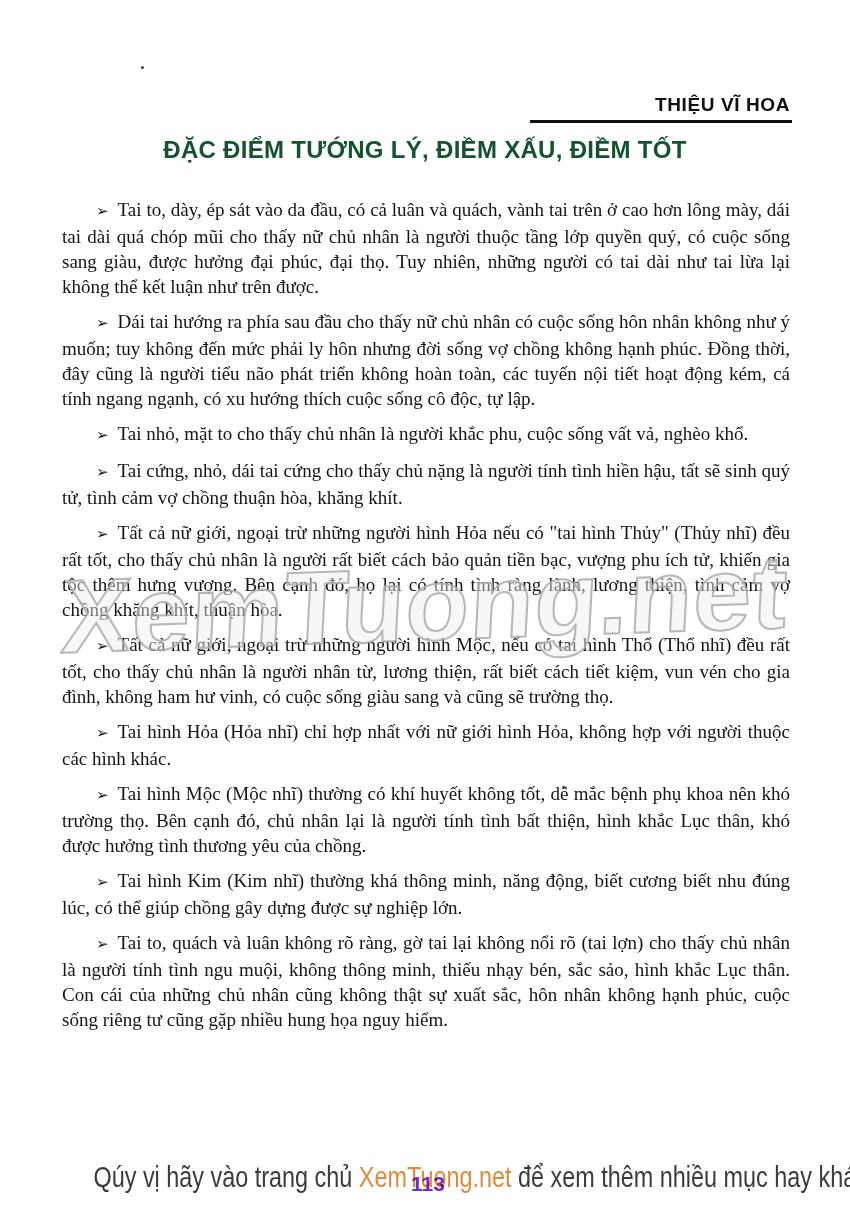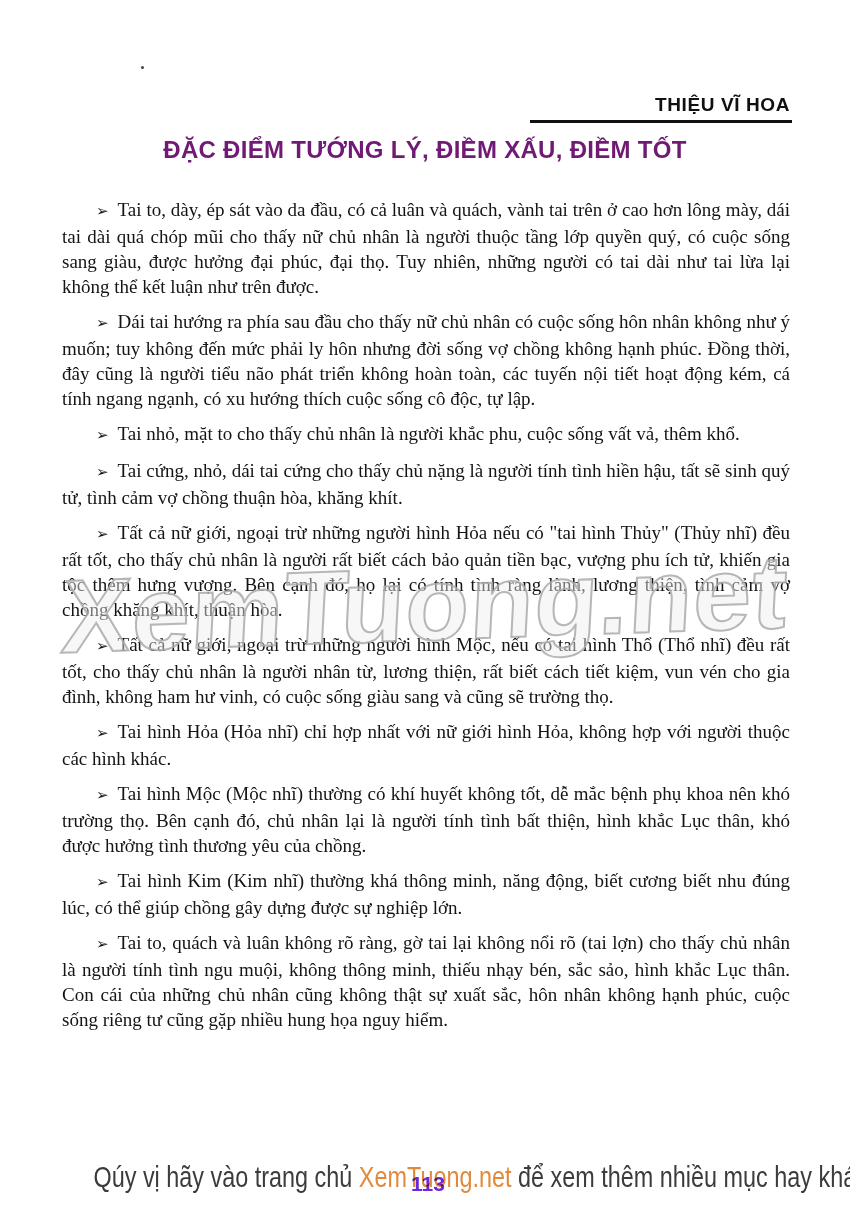--- a/index.html
+++ b/index.html
@@ -24,21 +24,21 @@
   }
   .header-rule {
     position:absolute; top:120px; right:58px;
     width:262px; height:3px; background:#101010;
   }
   .title {
     position:absolute; top:131px; left:0; right:0;
     text-align:center;
     font-family:"Liberation Sans", sans-serif;
     font-weight:bold; font-size:24px; line-height:37px;
-    letter-spacing:0.3px; color:#701a75;
+    letter-spacing:0.3px; color:#14532d;
   }
   .content {
     position:absolute; top:197px; left:62px; width:728px;
     font-size:19px; line-height:25px;
     text-align:justify;
   }
   .content p {
     margin:0 0 10px 0;
     text-indent:34px;
   }
@@ -87,21 +87,21 @@
   <div class="author">THIỆU VĨ HOA</div>
   <div class="header-rule"></div>
 
   <div class="title">
     <div>ĐẶC ĐIỂM TƯỚNG LÝ, ĐIỀM XẤU, ĐIỀM TỐT</div>
   </div>
 
   <div class="content">
     <p><span class="bullet">➢</span><span>Tai to, dày, ép sát vào da đầu, có cả luân và quách, vành tai trên ở cao hơn lông mày, dái tai dài quá chóp mũi cho thấy nữ chủ nhân là người thuộc tầng lớp quyền quý, có cuộc sống sang giàu, được hưởng đại phúc, đại thọ. Tuy nhiên, những người có tai dài như tai lừa lại không thể kết luận như trên được.</span></p>
     <p><span class="bullet">➢</span><span>Dái tai hướng ra phía sau đầu cho thấy nữ chủ nhân có cuộc sống hôn nhân không như ý muốn; tuy không đến mức phải ly hôn nhưng đời sống vợ chồng không hạnh phúc. Đồng thời, đây cũng là người tiểu não phát triển không hoàn toàn, các tuyến nội tiết hoạt động kém, cá tính ngang ngạnh, có xu hướng thích cuộc sống cô độc, tự lập.</span></p>
-    <p><span class="bullet">➢</span><span>Tai nhỏ, mặt to cho thấy chủ nhân là người khắc phu, cuộc sống vất vả, thêm khổ.</span></p>
+    <p><span class="bullet">➢</span><span>Tai nhỏ, mặt to cho thấy chủ nhân là người khắc phu, cuộc sống vất vả, nghèo khổ.</span></p>
     <p><span class="bullet">➢</span><span>Tai cứng, nhỏ, dái tai cứng cho thấy chủ nặng là người tính tình hiền hậu, tất sẽ sinh quý tử, tình cảm vợ chồng thuận hòa, khăng khít.</span></p>
     <p><span class="bullet">➢</span><span>Tất cả nữ giới, ngoại trừ những người hình Hỏa nếu có "tai hình Thủy" (Thủy nhĩ) đều rất tốt, cho thấy chủ nhân là người rất biết cách bảo quản tiền bạc, vượng phu ích tử, khiến gia tộc thêm hưng vượng. Bên cạnh đó, họ lại có tính tình ràng lành, lương thiện, tình cảm vợ chồng khăng khít, thuận hòa.</span></p>
     <p><span class="bullet">➢</span><span>Tất cả nữ giới, ngoại trừ những người hình Mộc, nếu có tai hình Thổ (Thổ nhĩ) đều rất tốt, cho thấy chủ nhân là người nhân từ, lương thiện, rất biết cách tiết kiệm, vun vén cho gia đình, không ham hư vinh, có cuộc sống giàu sang và cũng sẽ trường thọ.</span></p>
     <p><span class="bullet">➢</span><span>Tai hình Hỏa (Hỏa nhĩ) chỉ hợp nhất với nữ giới hình Hỏa, không hợp với người thuộc các hình khác.</span></p>
     <p><span class="bullet">➢</span><span>Tai hình Mộc (Mộc nhĩ) thường có khí huyết không tốt, dễ mắc bệnh phụ khoa nên khó trường thọ. Bên cạnh đó, chủ nhân lại là người tính tình bất thiện, hình khắc Lục thân, khó được hưởng tình thương yêu của chồng.</span></p>
     <p><span class="bullet">➢</span><span>Tai hình Kim (Kim nhĩ) thường khá thông minh, năng động, biết cương biết nhu đúng lúc, có thể giúp chồng gây dựng được sự nghiệp lớn.</span></p>
     <p><span class="bullet">➢</span><span>Tai to, quách và luân không rõ ràng, gờ tai lại không nổi rõ (tai lợn) cho thấy chủ nhân là người tính tình ngu muội, không thông minh, thiếu nhạy bén, sắc sảo, hình khắc Lục thân. Con cái của những chủ nhân cũng không thật sự xuất sắc, hôn nhân không hạnh phúc, cuộc sống riêng tư cũng gặp nhiều hung họa nguy hiểm.</span></p>
   </div>
 
   <div class="watermark">XemTuong.net</div>

